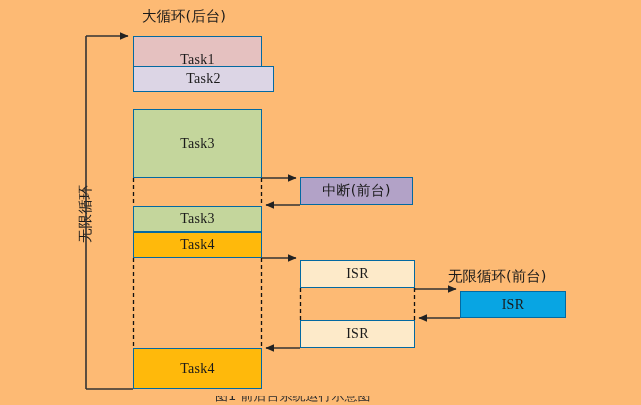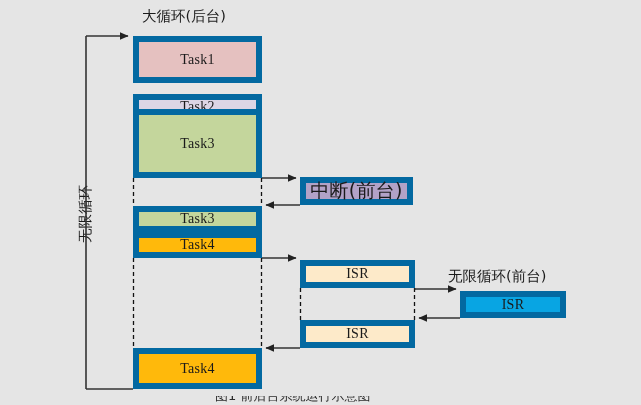--- a/index.html
+++ b/index.html
@@ -7,27 +7,27 @@
     padding: 0;
     background: #ffffff;
   }
   body {
     font-family: "Liberation Serif", "DejaVu Serif", serif;
   }
   #canvas {
     position: relative;
     width: 641px;
     height: 405px;
-    background: #e5e5e5;
+    background: #fdba74;
     overflow: hidden;
   }
   .box {
     position: absolute;
     box-sizing: border-box;
-    border: 6px solid #0369a1;
+    border: 1px solid #0369a1;
     display: flex;
     align-items: center;
     justify-content: center;
     font-size: 14px;
     color: #1a1a1a;
     letter-spacing: 0.3px;
   }
   .cnlabel {
     position: absolute;
     font-size: 14.5px;
@@ -76,41 +76,41 @@
   <div class="cnlabel" style="left:142px; top:7px;">大循环(后台)</div>
 
   <div class="cnlabel" style="left:448px; top:267px;">无限循环(前台)</div>
 
   <div class="vlabel" style="left:76px; top:243px; transform: rotate(-90deg);">无限循环</div>
 
   <div class="box" style="left:133px; top:36px; width:129px; height:47px; background:#e5c1c0;">
     <span>Task1</span>
   </div>
 
-  <div class="box" style="left:133px; top:94px; width:129px; height:26px; background:#dcd5e5;">
+  <div class="box" style="left:133px; top:66px; width:141px; height:26px; background:#dcd5e5;">
     <span>Task2</span>
   </div>
 
   <div class="box" style="left:133px; top:109px; width:129px; height:69px; background:#c4d69c;">
     <span>Task3</span>
   </div>
 
   <div class="box" style="left:133px; top:206px; width:129px; height:26px; background:#c4d69c;">
     <span>Task3</span>
   </div>
 
   <div class="box" style="left:133px; top:232px; width:129px; height:26px; background:#ffb90b;">
     <span>Task4</span>
   </div>
 
   <div class="box" style="left:133px; top:348px; width:129px; height:41px; background:#ffb90b;">
     <span>Task4</span>
   </div>
 
-  <div class="box" style="left:300px; top:177px; width:113px; height:28px; background:#b2a2c7; font-family:'DejaVu Sans','Liberation Sans',sans-serif; font-size:19px;">
+  <div class="box" style="left:300px; top:177px; width:113px; height:28px; background:#b2a2c7; font-family:'DejaVu Sans','Liberation Sans',sans-serif; font-size:14px;">
     <span>中断(前台)</span>
   </div>
 
   <div class="box" style="left:300px; top:260px; width:115px; height:28px; background:#fdeac9;">
     <span>ISR</span>
   </div>
 
   <div class="box" style="left:460px; top:291px; width:106px; height:27px; background:#08a5e3;">
     <span>ISR</span>
   </div>

